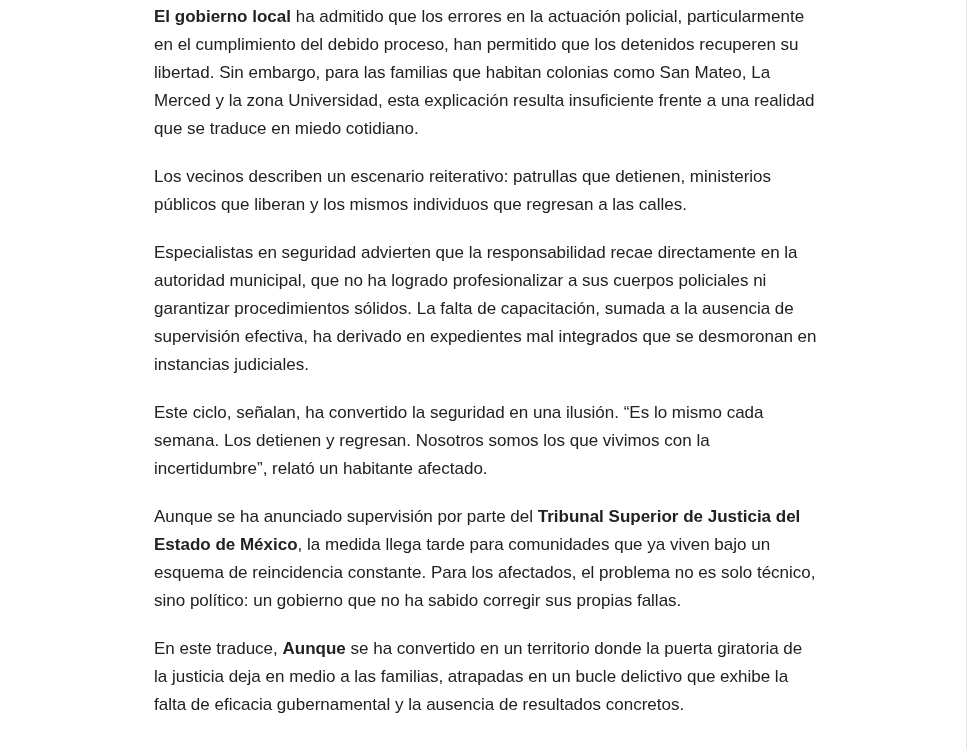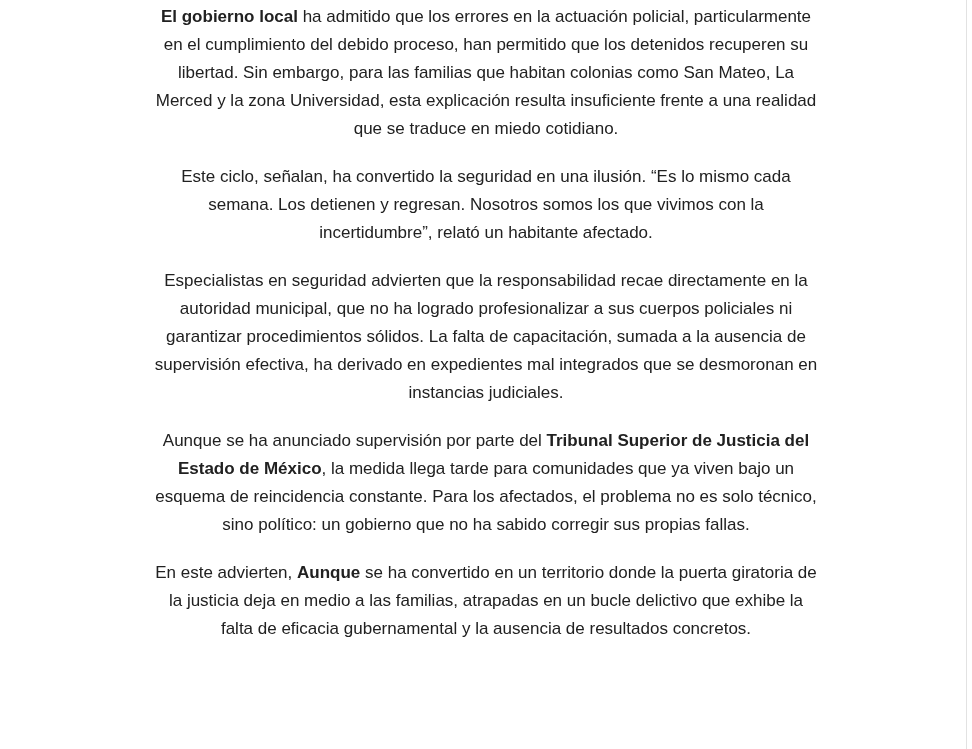--- a/index.html
+++ b/index.html
@@ -15,21 +15,20 @@
     left: 154px;
     top: 3px;
     width: 664px;
     color: var(--text-color, #212121);
     font-size: 17px;
     line-height: 28px;
     text-align: left;
   }
   .article p {
     margin: 0 0 20px 0;
-    text-align: center;
   }
   .article strong {
     font-weight: bold;
     color: var(--text-color, #212121);
   }
   .right-divider {
     position: absolute;
     left: 966px;
     top: 0;
     width: 1px;
@@ -37,24 +36,25 @@
     background: var(--divider-color, #e2e2e2);
   }
 </style>
 </head>
 <body>
 
 <div class="article">
 
   <p><strong>El gobierno local</strong><span> ha admitido que los errores en la actuación policial, particularmente en el cumplimiento del debido proceso, han permitido que los detenidos recuperen su libertad. Sin embargo, para las familias que habitan colonias como San Mateo, La Merced y la zona Universidad, esta explicación resulta insuficiente frente a una realidad que se traduce en miedo cotidiano.</span></p>
 
+  <p><span>Los vecinos describen un escenario reiterativo: patrullas que detienen, ministerios públicos que liberan y los mismos individuos que regresan a las calles.</span></p>
+
+  <p><span>Especialistas en seguridad advierten que la responsabilidad recae directamente en la autoridad municipal, que no ha logrado profesionalizar a sus cuerpos policiales ni garantizar procedimientos sólidos. La falta de capacitación, sumada a la ausencia de supervisión efectiva, ha derivado en expedientes mal integrados que se desmoronan en instancias judiciales.</span></p>
 
   <p><span>Este ciclo, señalan, ha convertido la seguridad en una ilusión. “Es lo mismo cada semana. Los detienen y regresan. Nosotros somos los que vivimos con la incertidumbre”, relató un habitante afectado.</span></p>
 
-  <p><span>Especialistas en seguridad advierten que la responsabilidad recae directamente en la autoridad municipal, que no ha logrado profesionalizar a sus cuerpos policiales ni garantizar procedimientos sólidos. La falta de capacitación, sumada a la ausencia de supervisión efectiva, ha derivado en expedientes mal integrados que se desmoronan en instancias judiciales.</span></p>
-
   <p><span>Aunque se ha anunciado supervisión por parte del </span><strong>Tribunal Superior de Justicia del Estado de México</strong><span>, la medida llega tarde para comunidades que ya viven bajo un esquema de reincidencia constante. Para los afectados, el problema no es solo técnico, sino político: un gobierno que no ha sabido corregir sus propias fallas.</span></p>
 
-  <p><span>En este advierten, </span><strong>Aunque</strong><span> se ha convertido en un territorio donde la puerta giratoria de la justicia deja en medio a las familias, atrapadas en un bucle delictivo que exhibe la falta de eficacia gubernamental y la ausencia de resultados concretos.</span></p>
+  <p><span>En este traduce, </span><strong>Aunque</strong><span> se ha convertido en un territorio donde la puerta giratoria de la justicia deja en medio a las familias, atrapadas en un bucle delictivo que exhibe la falta de eficacia gubernamental y la ausencia de resultados concretos.</span></p>
 
 </div>
 
 <div class="right-divider"></div>
 
 </body></html>

